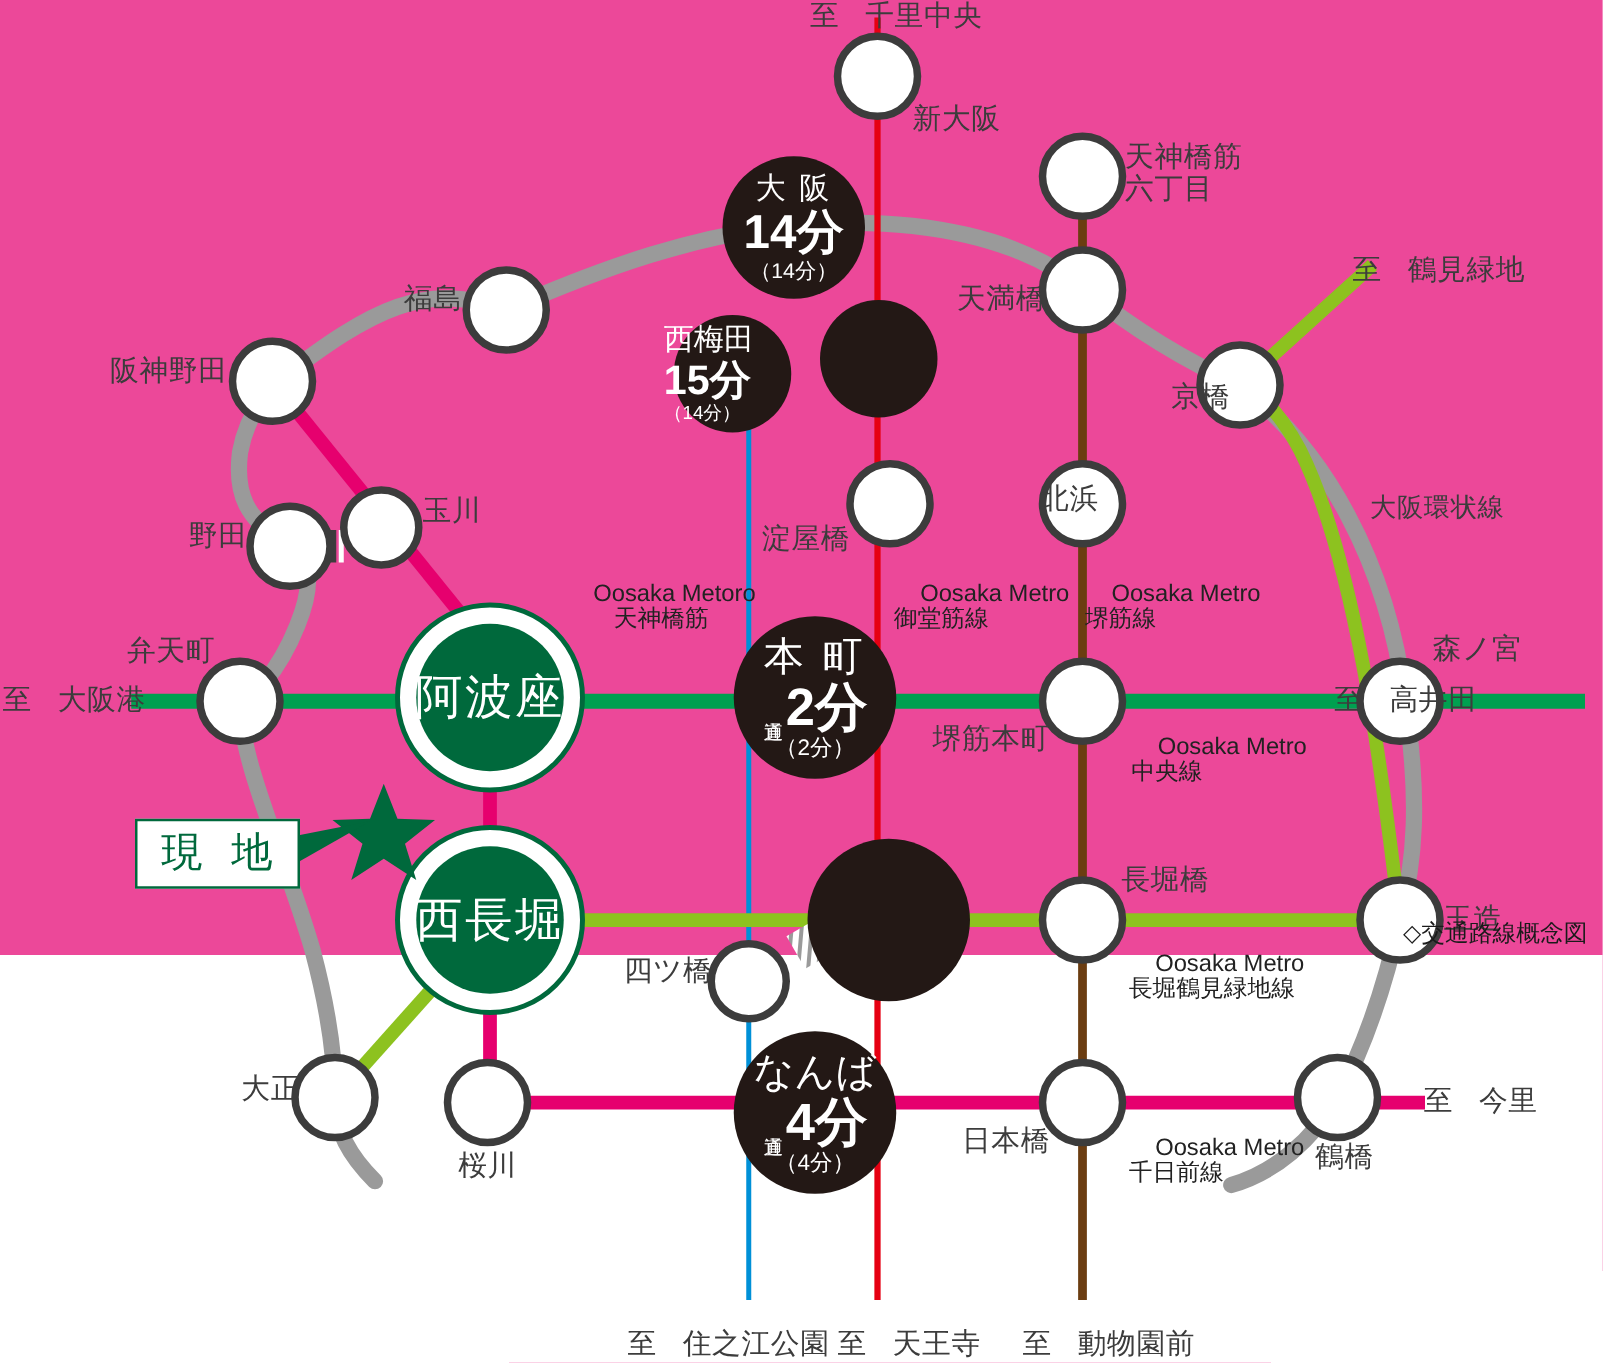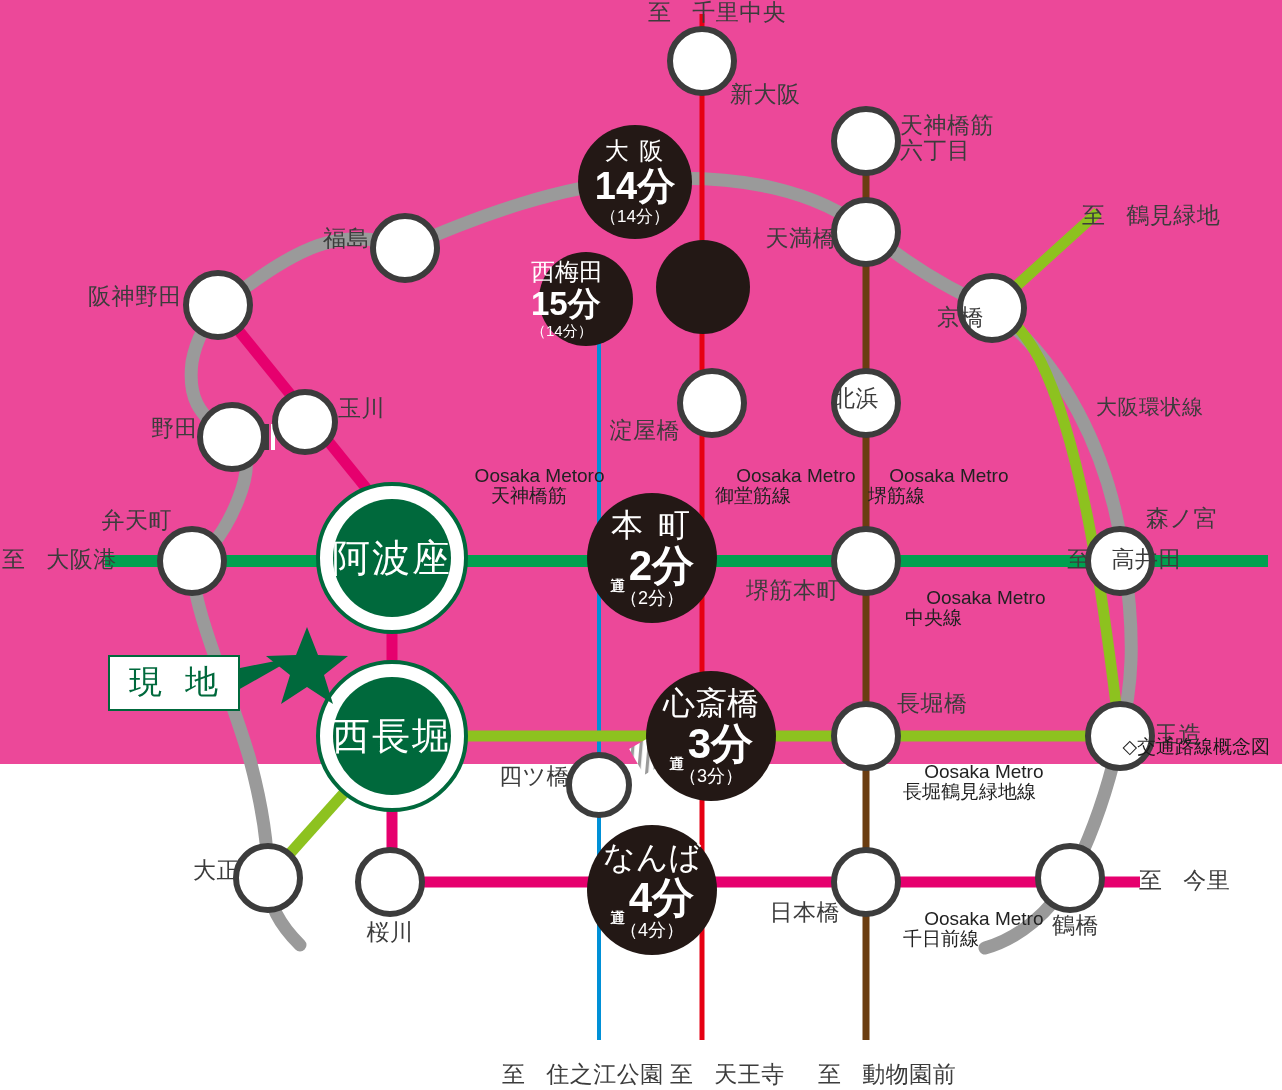--- a/index.html
+++ b/index.html
@@ -236,28 +236,20 @@
 
   <div style="position:absolute;left:652px;top:558px;transform:translate(-50%,-50%);width:136px;text-align:center;color:#fff;line-height:1;">
     <div style="font-size:32px;letter-spacing:3px;">本 町</div>
     <div style="display:flex;align-items:center;justify-content:center;margin-top:4px;">
       <span style="font-size:15px;line-height:1.05;writing-mode:vertical-rl;text-orientation:upright;margin-right:3px;">直通</span>
       <span style="font-size:42px;font-weight:bold;">2分</span>
     </div>
     <div style="font-size:18px;margin-top:2px;">（2分）</div>
   </div>
 
-  <div style="position:absolute;left:711px;top:736px;transform:translate(-50%,-50%);width:136px;text-align:center;color:#fff;line-height:1;">
-    <div style="font-size:32px;">心斎橋</div>
-    <div style="display:flex;align-items:center;justify-content:center;margin-top:4px;">
-      <span style="font-size:15px;line-height:1.05;writing-mode:vertical-rl;text-orientation:upright;margin-right:3px;">直通</span>
-      <span style="font-size:42px;font-weight:bold;">3分</span>
-    </div>
-    <div style="font-size:18px;margin-top:2px;">（3分）</div>
-  </div>
 
   <div style="position:absolute;left:652px;top:890px;transform:translate(-50%,-50%);width:136px;text-align:center;color:#fff;line-height:1;">
     <div style="font-size:32px;">なんば</div>
     <div style="display:flex;align-items:center;justify-content:center;margin-top:4px;">
       <span style="font-size:15px;line-height:1.05;writing-mode:vertical-rl;text-orientation:upright;margin-right:3px;">直通</span>
       <span style="font-size:42px;font-weight:bold;">4分</span>
     </div>
     <div style="font-size:18px;margin-top:2px;">（4分）</div>
   </div>
 

